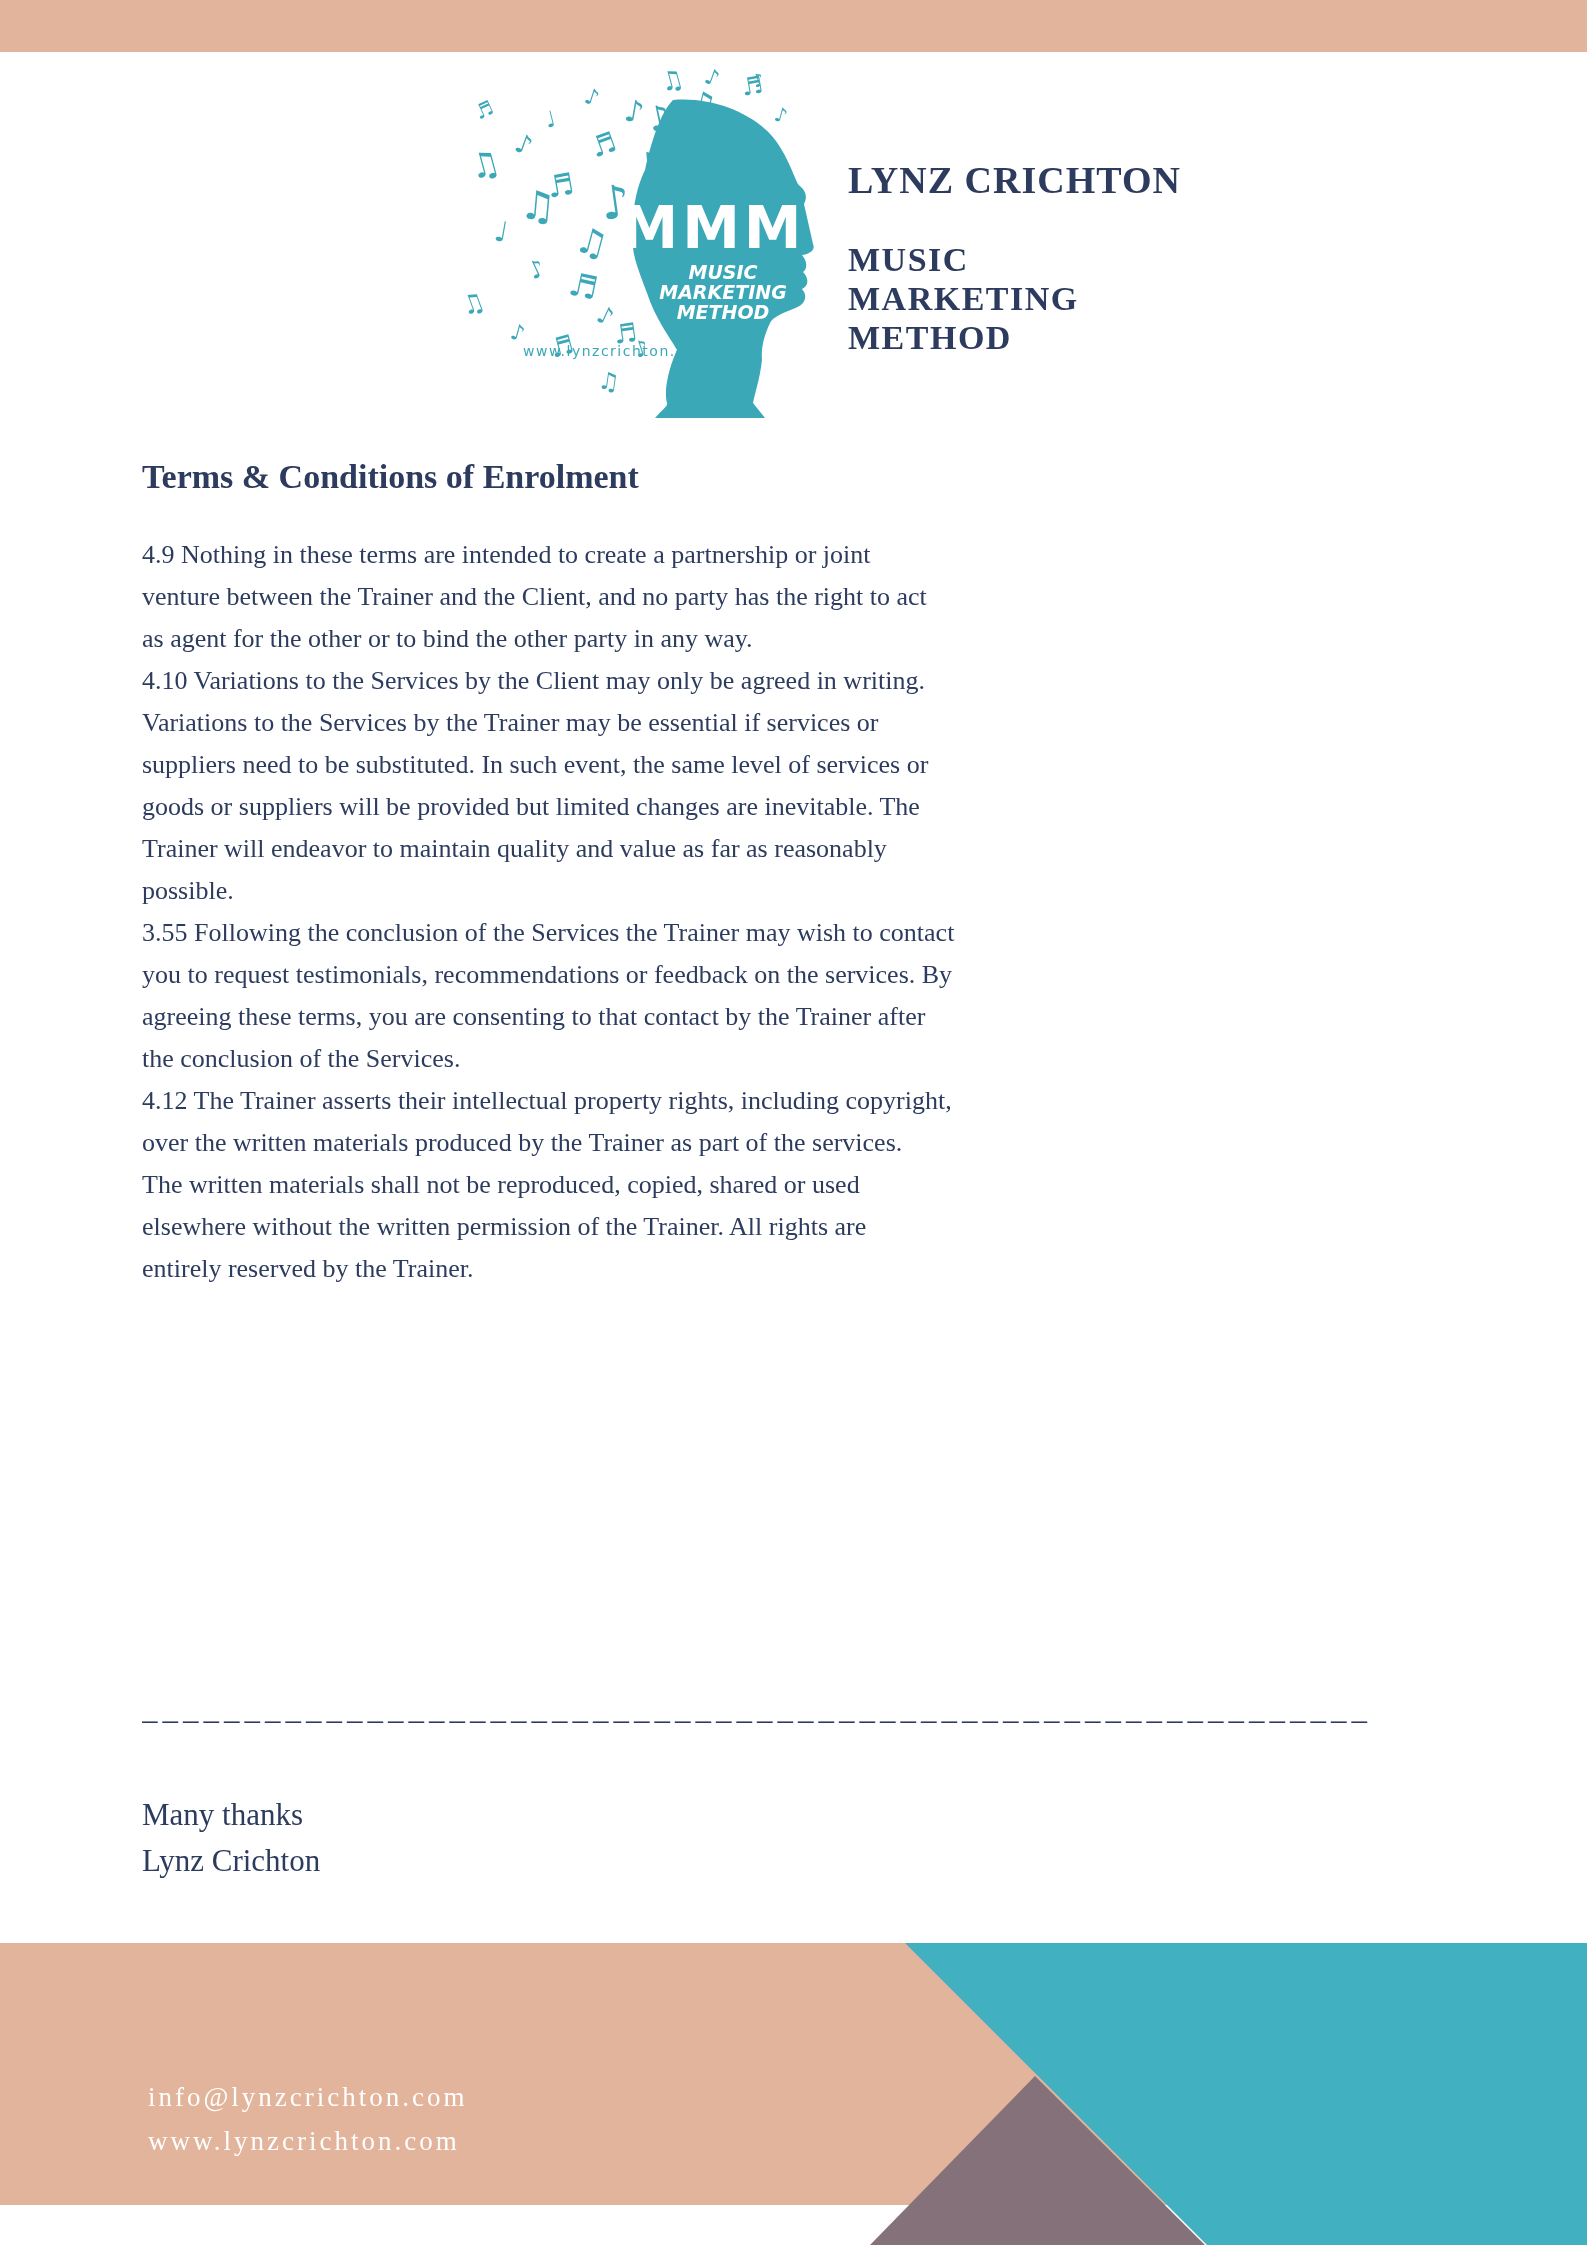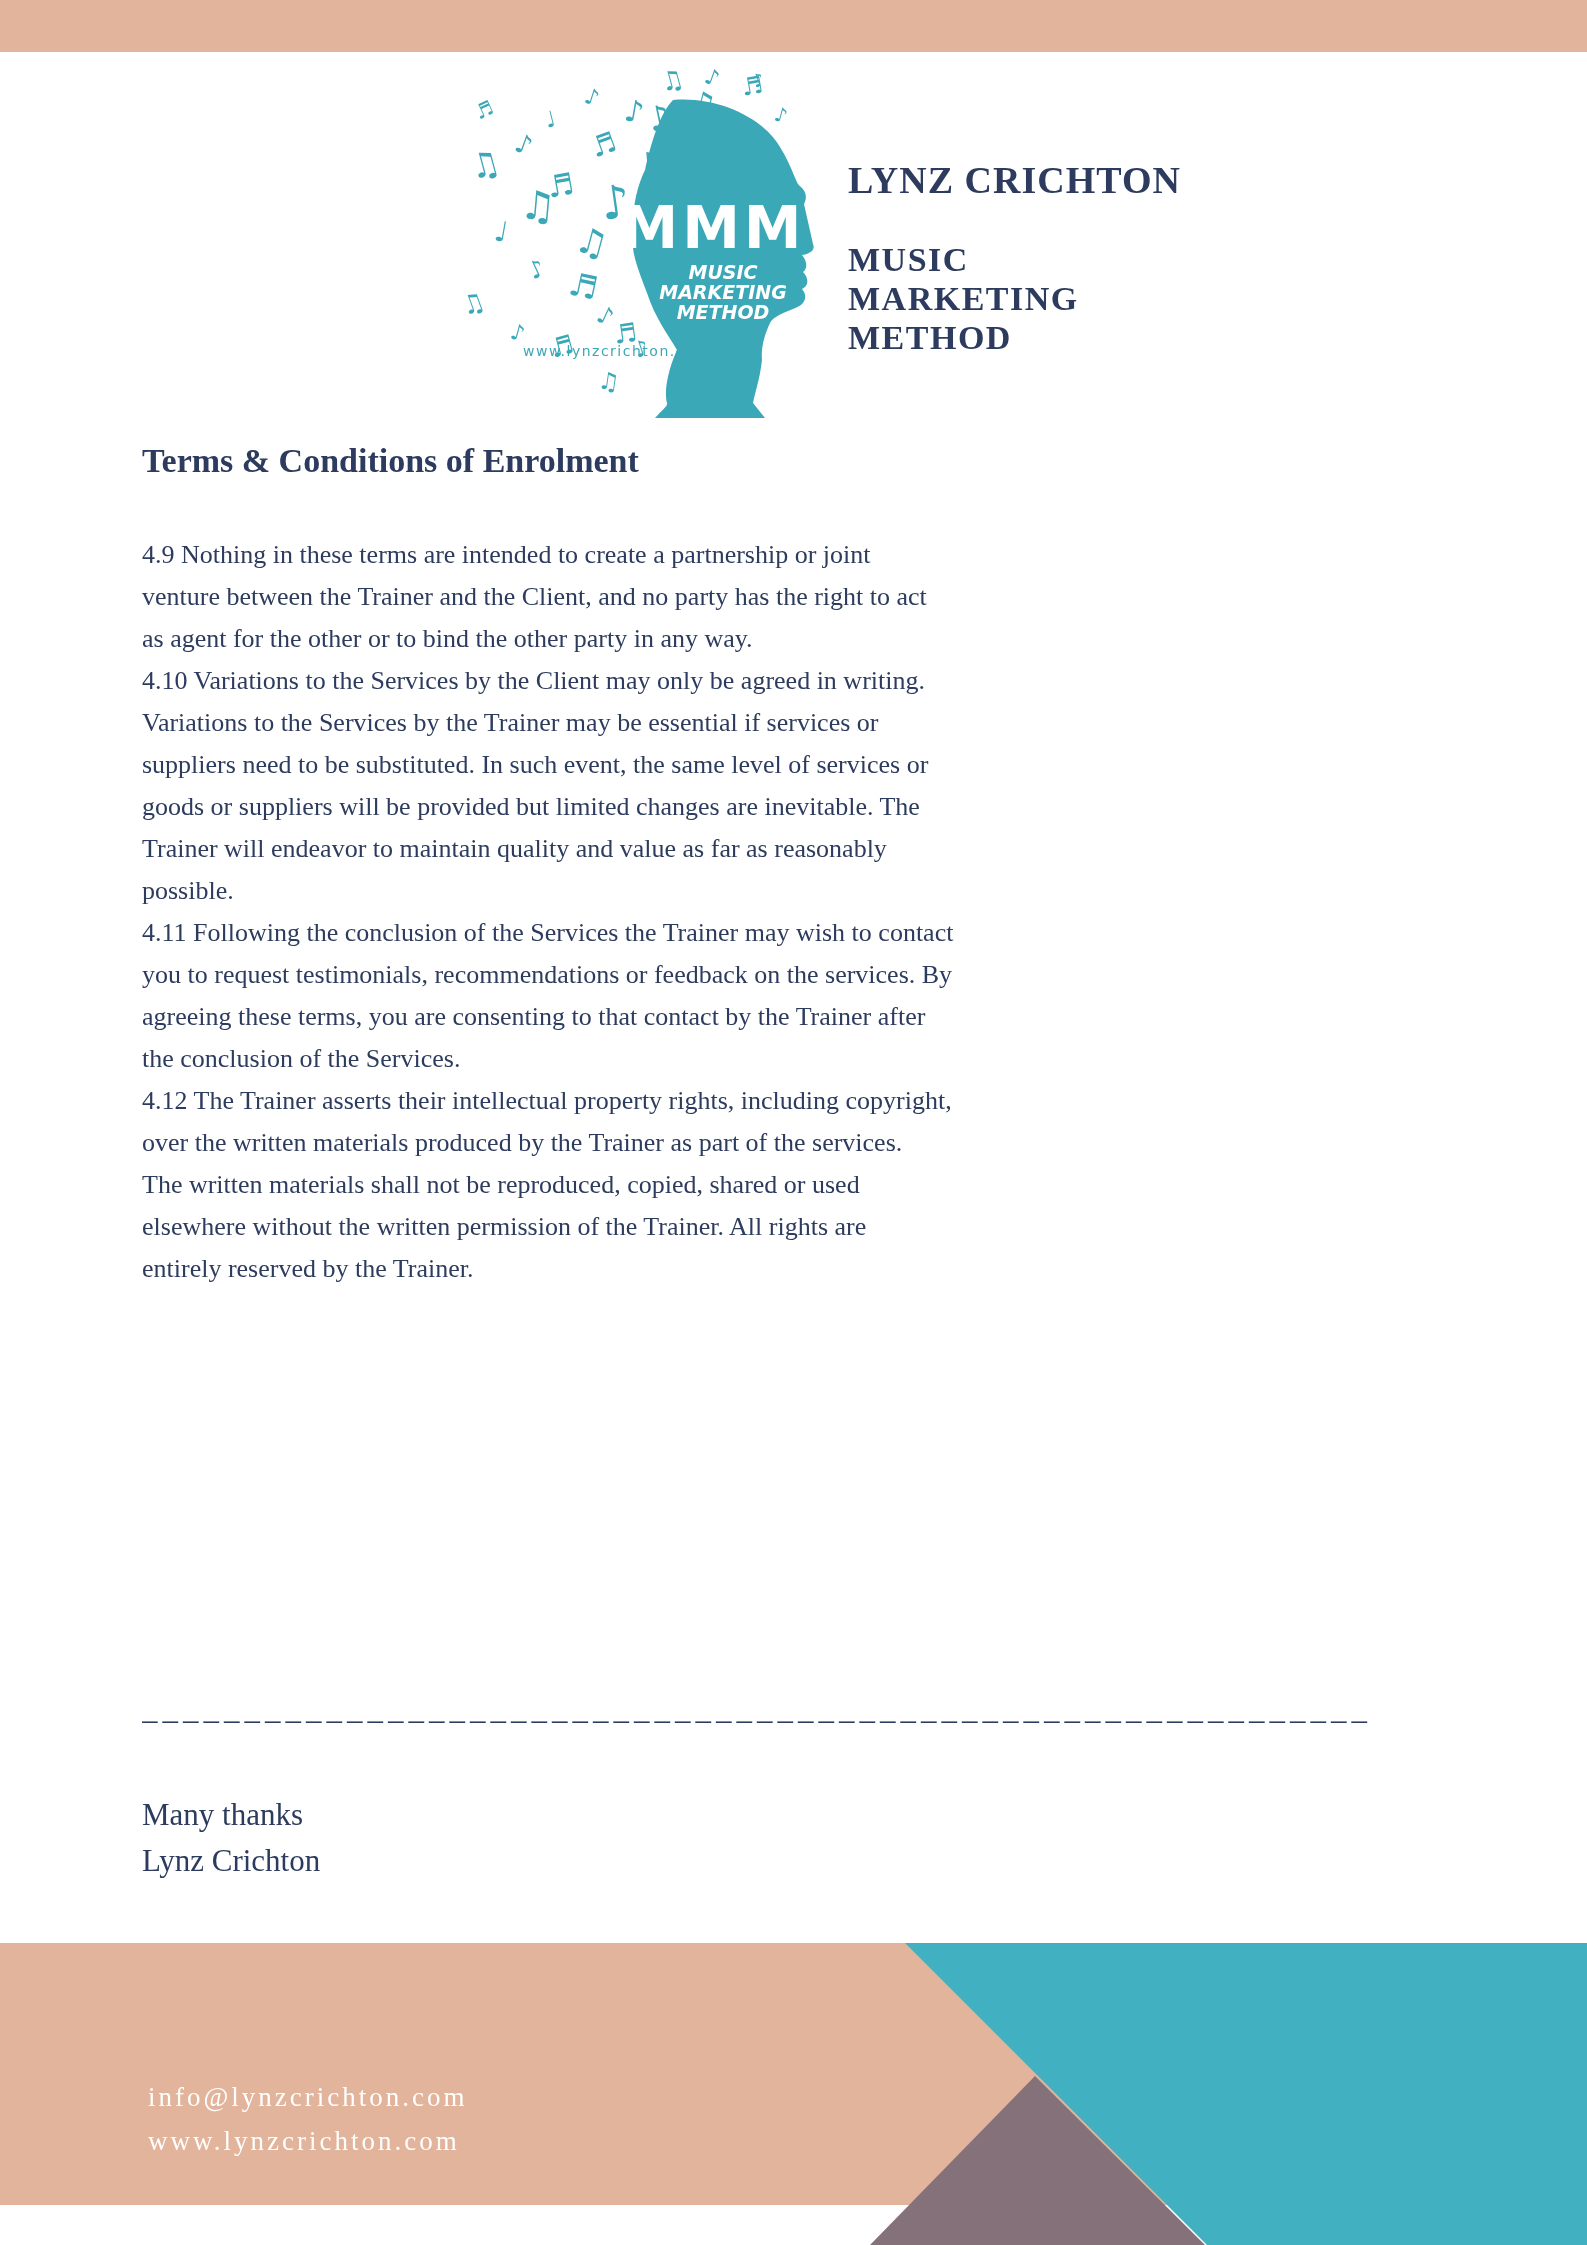--- a/index.html
+++ b/index.html
@@ -48,21 +48,21 @@
     font-size:38px;font-weight:700;letter-spacing:1px;
     color:var(--text-navy);
   }
   .brand-sub{
     position:absolute;left:848px;top:240px;
     font-size:34px;font-weight:700;line-height:39px;letter-spacing:1.5px;
     color:var(--text-navy);
   }
   
   .doc-heading{
-    position:absolute;left:142px;top:442px;
+    position:absolute;left:142px;top:458px;
     font-size:34px;font-weight:700;
   }
   .terms{
     position:absolute;left:142px;top:534px;width:1380px;
     font-size:26px;line-height:42px;
   }
   .clause{white-space:pre-line;}
   .agreement{
     position:absolute;left:142px;top:1551px;
     font-size:31px;
@@ -171,21 +171,21 @@
   <div class="terms">
     <div class="clause">4.9 Nothing in these terms are intended to create a partnership or joint
 venture between the Trainer and the Client, and no party has the right to act
 as agent for the other or to bind the other party in any way.</div>
     <div class="clause">4.10 Variations to the Services by the Client may only be agreed in writing.
 Variations to the Services by the Trainer may be essential if services or
 suppliers need to be substituted. In such event, the same level of services or
 goods or suppliers will be provided but limited changes are inevitable. The
 Trainer will endeavor to maintain quality and value as far as reasonably
 possible.</div>
-    <div class="clause">4.11 Following the conclusion of the Services the Trainer may wish to contact
+    <div class="clause">3.55 Following the conclusion of the Services the Trainer may wish to contact
 you to request testimonials, recommendations or feedback on the services. By
 agreeing these terms, you are consenting to that contact by the Trainer after
 the conclusion of the Services.</div>
     <div class="clause">4.12 The Trainer asserts their intellectual property rights, including copyright,
 over the written materials produced by the Trainer as part of the services.
 The written materials shall not be reproduced, copied, shared or used
 elsewhere without the written permission of the Trainer. All rights are
 entirely reserved by the Trainer.</div>
   </div>
 

